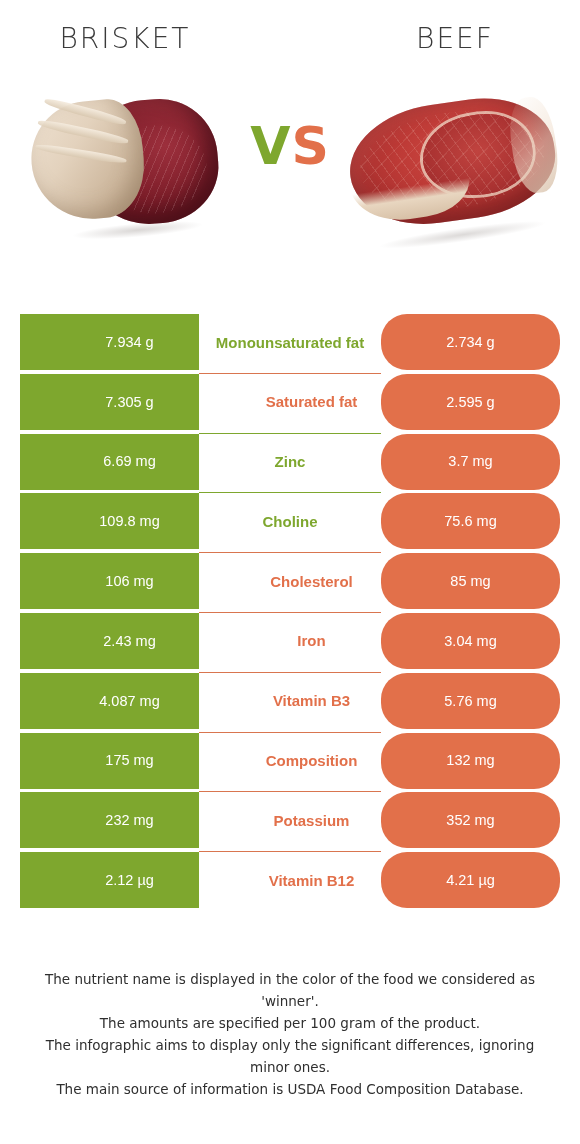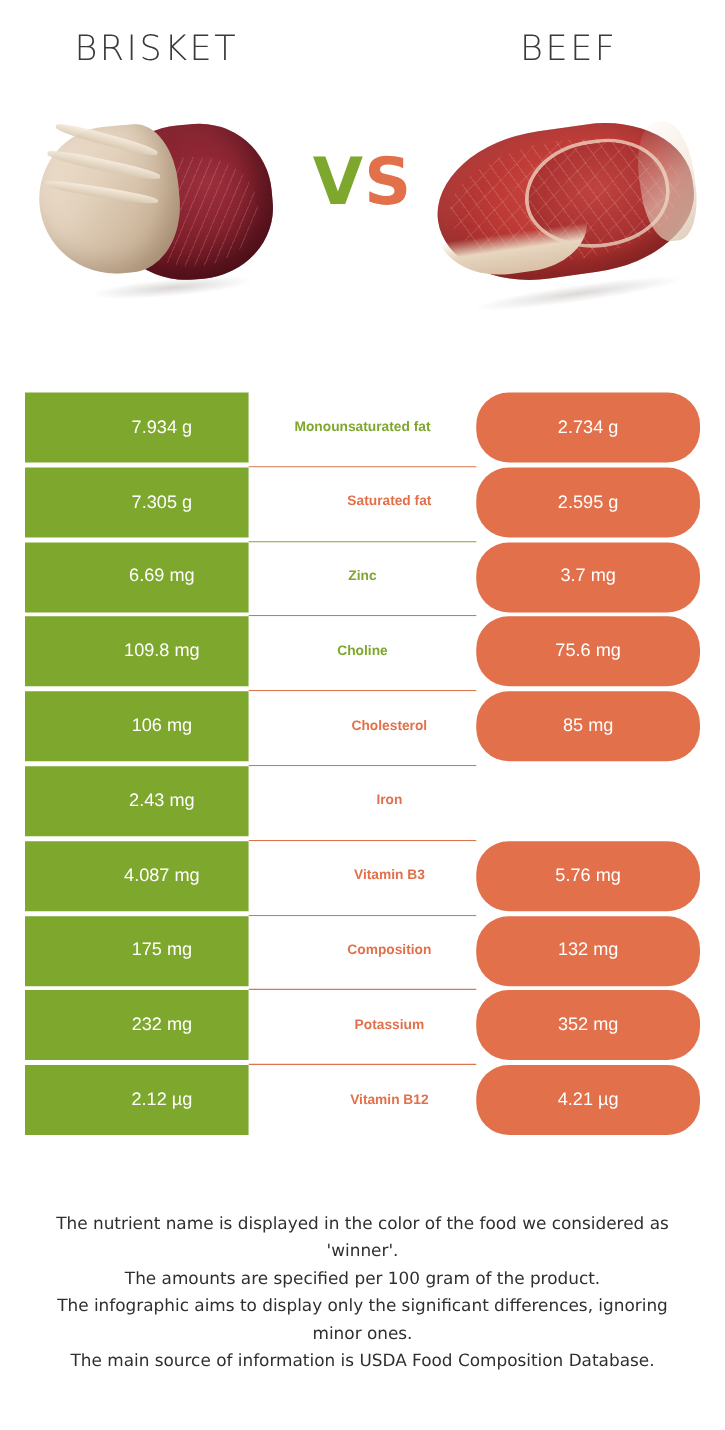--- a/index.html
+++ b/index.html
@@ -207,21 +207,21 @@
     width: 179px;
     color: #ffffff;
     font-weight: 400;
   }
   .cell.left-val  { background: #7EA72E; padding-left: 40px; }
   .cell.right-val { background: #E2704A; border-radius: 26px; }
   .cell.label {
     width: 182px;
     background: #ffffff;
     font-weight: 700;
-    font-size: 11px;
+    font-size: 15px;
   }
   .label.win-green { color: #7EA72E; }
   .label.win-orange { color: #E2704A; padding-left: 43px; }
 
   .sep {
     position: absolute;
     left: 179px;
     bottom: -3.8px;
     width: 182px;
     height: 1px;
@@ -310,20 +310,21 @@
       </div>
       <div class="row">
         <div class="cell left-val">106 mg</div>
         <div class="cell label win-orange">Cholesterol</div>
         <div class="cell right-val">85 mg</div>
         <div class="sep orange"></div>
       </div>
       <div class="row">
         <div class="cell left-val">2.43 mg</div>
         <div class="cell label win-orange">Iron</div>
+        <div class="cell right-val">3.04 mg</div>
         <div class="sep orange"></div>
       </div>
       <div class="row">
         <div class="cell left-val">4.087 mg</div>
         <div class="cell label win-orange">Vitamin B3</div>
         <div class="cell right-val">5.76 mg</div>
         <div class="sep orange"></div>
       </div>
       <div class="row">
         <div class="cell left-val">175 mg</div>

